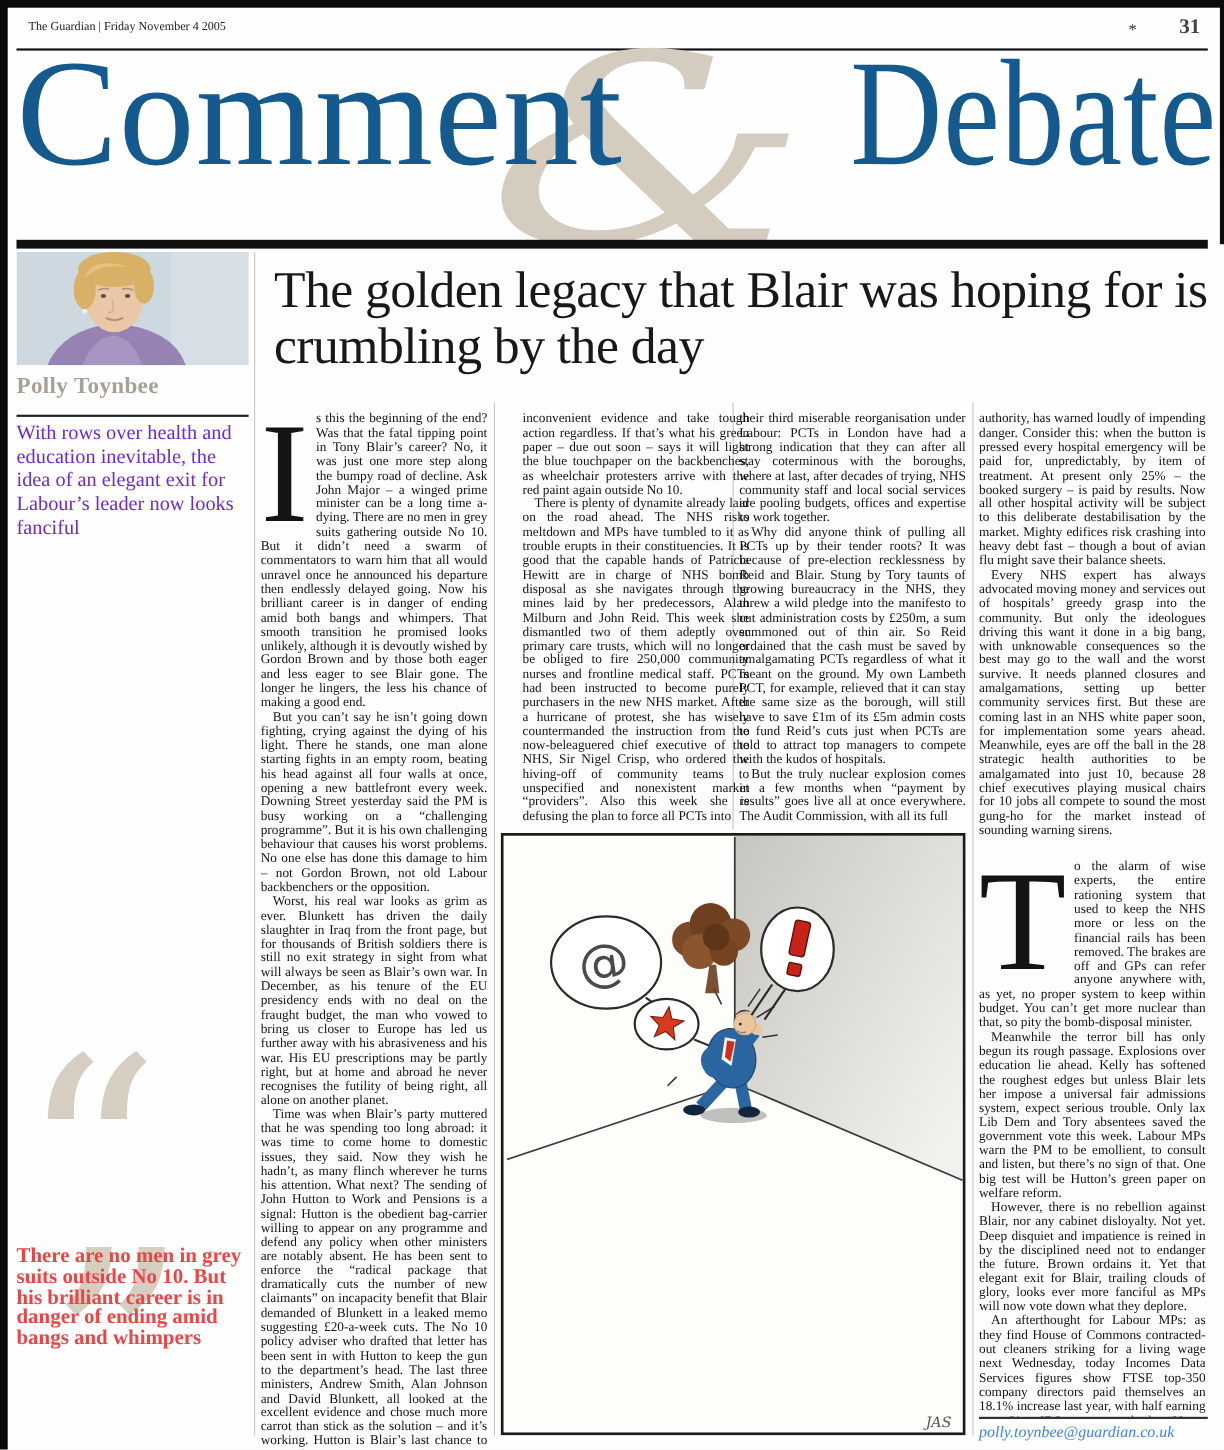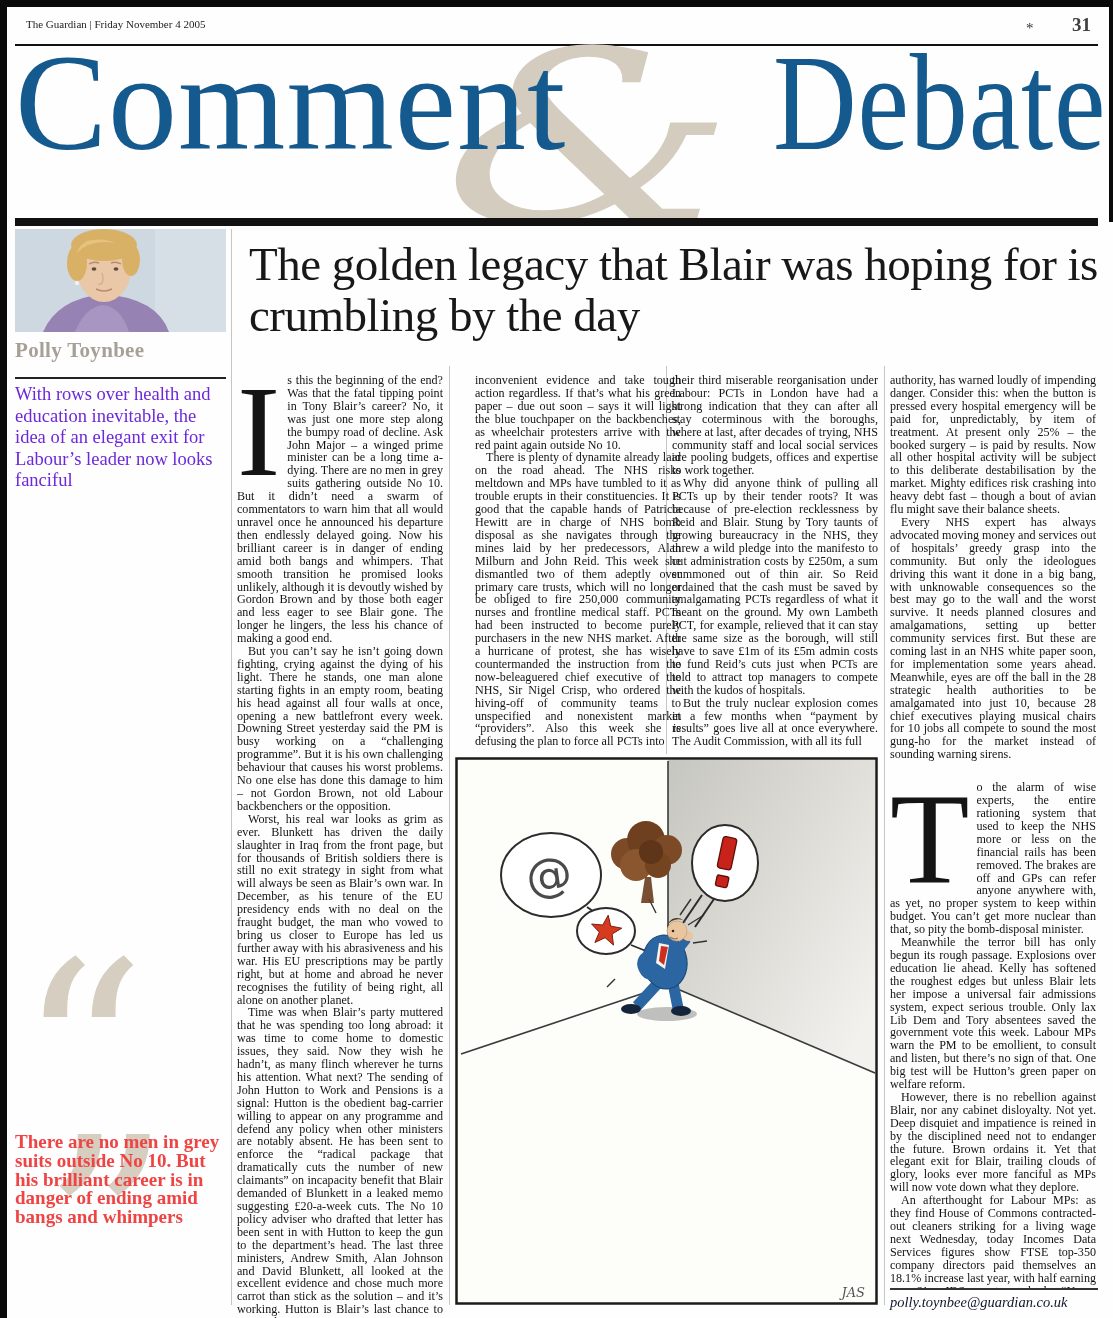--- a/index.html
+++ b/index.html
@@ -52,21 +52,21 @@
   .col1{left:237px;top:374px;height:944px;overflow:hidden;}
   .col2{left:455px;top:374px;height:376px;overflow:hidden;margin-left:20px;}
   .col3{left:672px;top:374px;height:378px;overflow:hidden;}
   .col4{left:890px;top:374px;height:914px;overflow:hidden;}
   .dc{float:left;font-size:130px;line-height:.8;padding:5px 7px 0 0;color:#141414;}
   .sec2{margin-top:20px !important;}
 
   .cartoon{position:absolute;left:455px;top:757px;width:423px;height:548px;background:#fdfdfa;z-index:4;}
 
   .footer-rule{position:absolute;left:890px;top:1288px;width:208px;height:1.6px;background:#333;}
-  .footer-email{position:absolute;left:890px;top:1294px;font-size:14.5px;font-style:italic;color:#0f172a;}
+  .footer-email{position:absolute;left:890px;top:1294px;font-size:14.5px;font-style:italic;color:#3b82f6;}
 </style>
 </head>
 <body>
 
 <div class="page">
   <div class="edge-top"></div>
   <div class="edge-left"></div>
   <div class="edge-right"></div>
 
   <div class="masthead-date">The Guardian | Friday November 4 2005</div>

